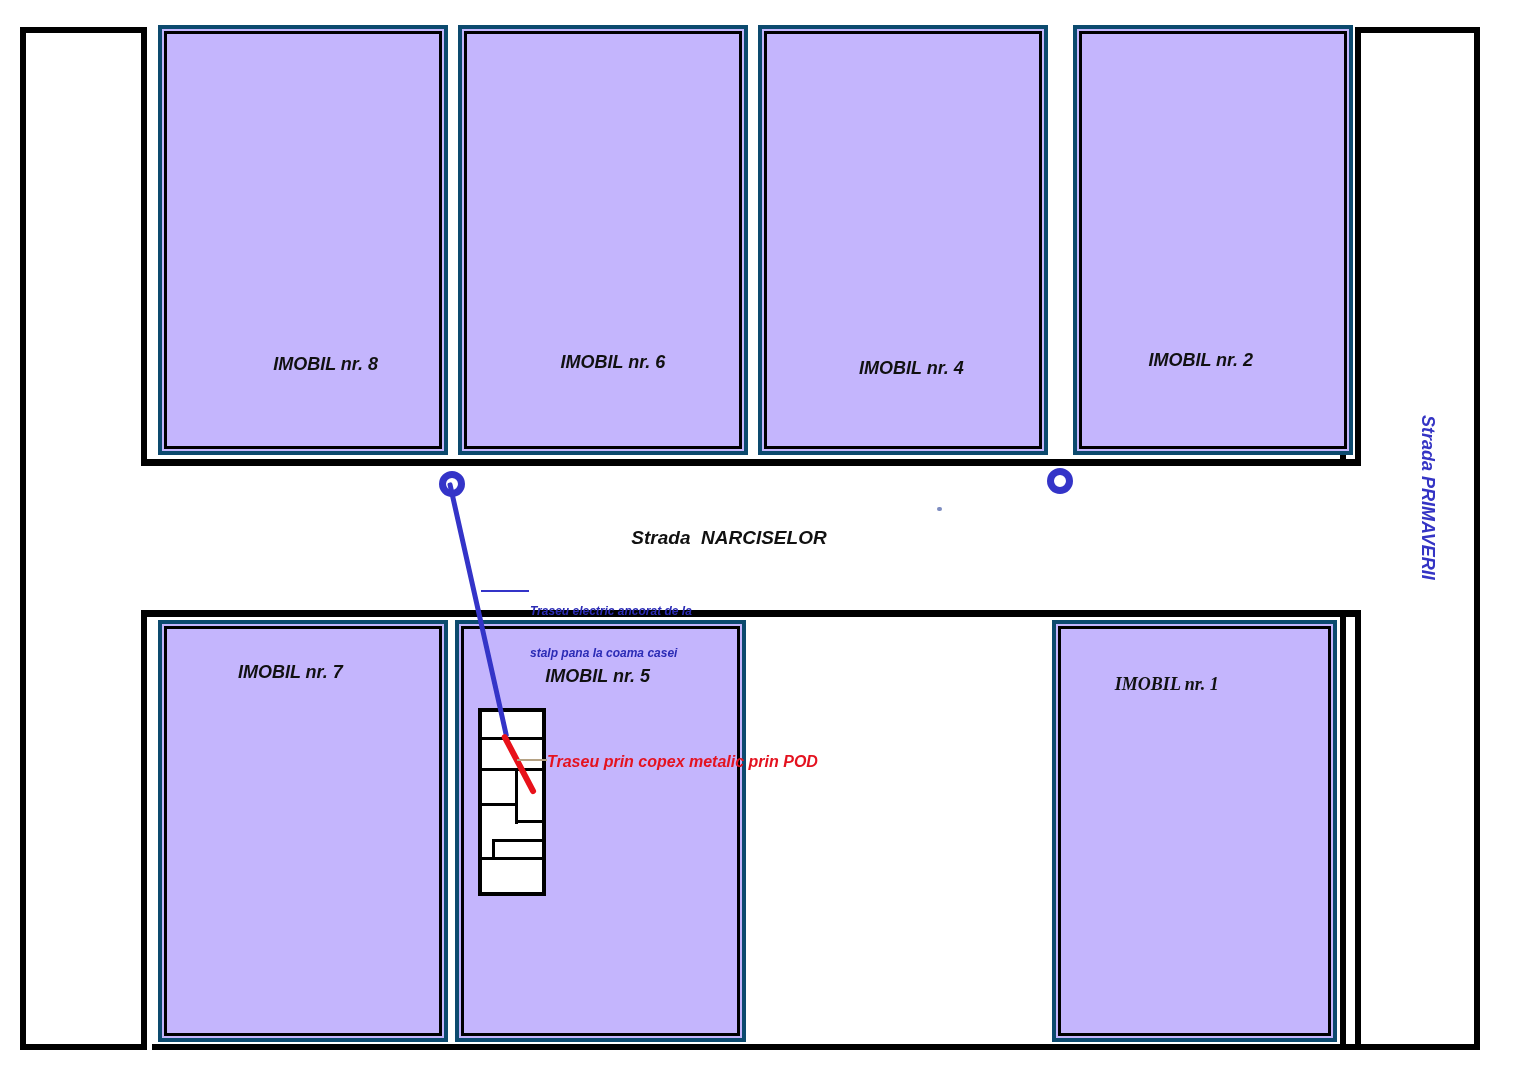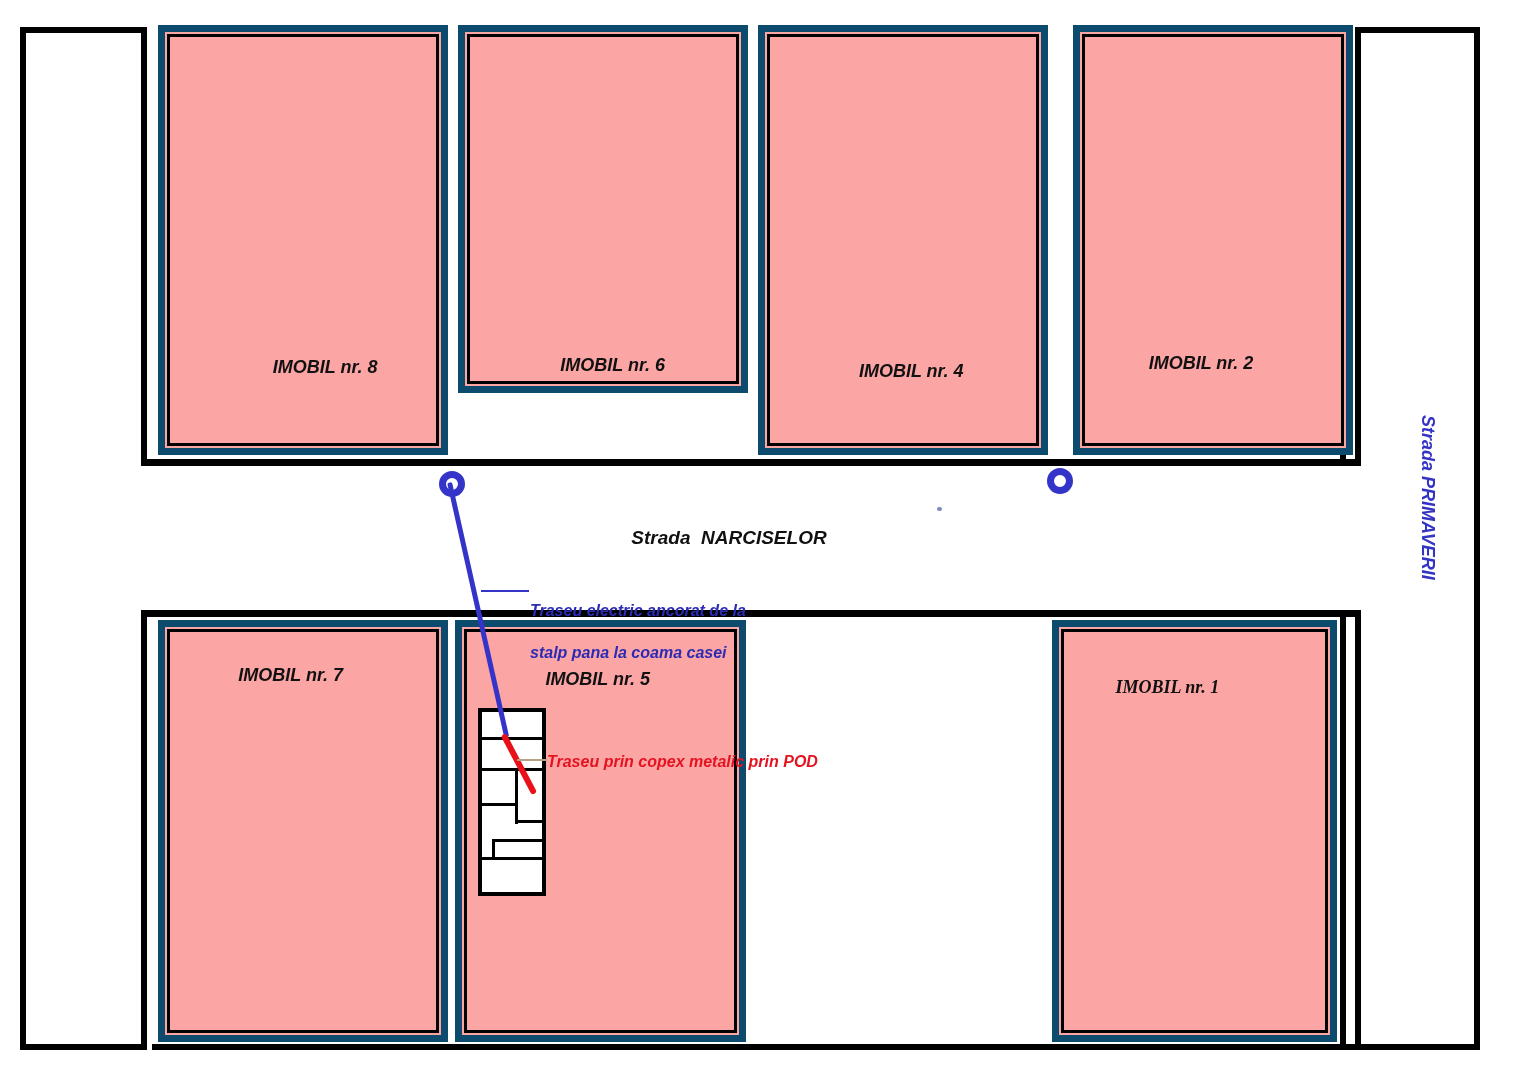--- a/index.html
+++ b/index.html
@@ -1,21 +1,21 @@
 <!DOCTYPE html>
 <html><head>
 <meta charset="utf-8">
 <style>
   html,body{margin:0;padding:0;background:#fff;}
   .stage{
     position:relative;width:1516px;height:1080px;background:#ffffff;overflow:hidden;
     font-family:"Liberation Sans",sans-serif;
   }
   .ln{position:absolute;background:#000;}
-  .plot{position:absolute;border:7px solid #0c4a6e;box-sizing:border-box;background:#fca5a5;}
+  .plot{position:absolute;border:4px solid #0c4a6e;box-sizing:border-box;background:#c4b5fd;}
   .plot-inner{position:absolute;inset:2px;border:3px solid #000;}
   .plot-label{
     position:absolute;transform:translateX(-50%);
     font-size:18px;font-weight:700;font-style:italic;color:#111;white-space:pre;
   }
   .street-label-h{
     position:absolute;left:599px;top:527px;width:260px;text-align:center;
     font-size:19px;font-weight:700;font-style:italic;color:#111;white-space:pre;
   }
   .street-label-v{
@@ -30,21 +30,21 @@
   .cable-blue{
     position:absolute;left:452px;top:482px;width:261px;height:5px;background:#3434c8;
     transform:rotate(77.35deg);transform-origin:0 0;border-radius:2px;
   }
   .cable-red{
     position:absolute;left:506px;top:733px;width:67px;height:6px;background:#e8111a;
     transform:rotate(62.3deg);transform-origin:0 0;border-radius:3px;
   }
   .note-blue{
     position:absolute;left:530px;top:576px;
-    font-size:16px;font-weight:700;font-style:italic;color:#2b2bb5;line-height:14px;white-space:pre;
+    font-size:12px;font-weight:700;font-style:italic;color:#2b2bb5;line-height:14px;white-space:pre;
   }
   .note-red{
     position:absolute;left:547px;top:753px;
     font-size:16px;font-weight:700;font-style:italic;color:#e41320;white-space:pre;
   }
   .conn-blue{position:absolute;left:481px;top:590px;width:48px;height:2px;background:#3434c8;}
   .conn-tan{position:absolute;left:517px;top:759px;width:30px;height:2px;background:#b5a284;}
   .house{position:absolute;left:478px;top:708px;width:68px;height:188px;border:4px solid #000;box-sizing:border-box;background:#fff;}
   .hline{position:absolute;background:#000;}
   .dot{position:absolute;left:937px;top:507px;width:5px;height:4px;border-radius:2px;background:#7d8cc0;}
@@ -70,21 +70,21 @@
   <div class="ln" style="left:1355px;top:27px;width:6px;height:439px;"></div>
   <div class="ln" style="left:1355px;top:610px;width:6px;height:440px;"></div>
   <div class="ln" style="left:1474px;top:27px;width:6px;height:1023px;"></div>
   <div class="ln" style="left:1355px;top:27px;width:125px;height:6px;"></div>
   <div class="ln" style="left:1355px;top:1044px;width:125px;height:6px;"></div>
 
   <div class="plot" style="left:158px;top:25px;width:290px;height:430px;">
     <div class="plot-inner"></div>
     <span class="plot-label" style="left:58%;top:325px;">IMOBIL nr. 8</span>
   </div>
-  <div class="plot" style="left:458px;top:25px;width:290px;height:368px;">
+  <div class="plot" style="left:458px;top:25px;width:290px;height:430px;">
     <div class="plot-inner"></div>
     <span class="plot-label" style="left:53.5%;top:323px;">IMOBIL nr. 6</span>
   </div>
   <div class="plot" style="left:758px;top:25px;width:290px;height:430px;">
     <div class="plot-inner"></div>
     <span class="plot-label" style="left:53%;top:329px;">IMOBIL nr. 4</span>
   </div>
   <div class="plot" style="left:1058px;top:25px;width:280px;height:430px;margin-left:15px;">
     <div class="plot-inner"></div>
     <span class="plot-label" style="left:45.5%;top:321px;">IMOBIL nr. 2</span>

